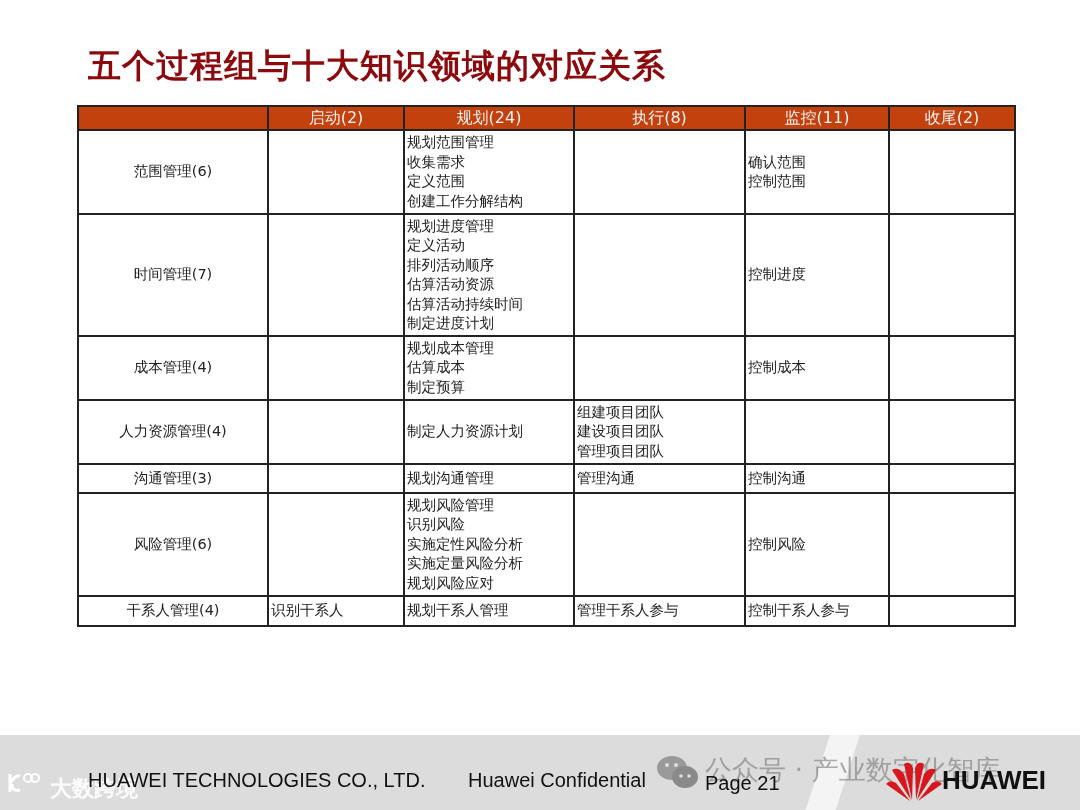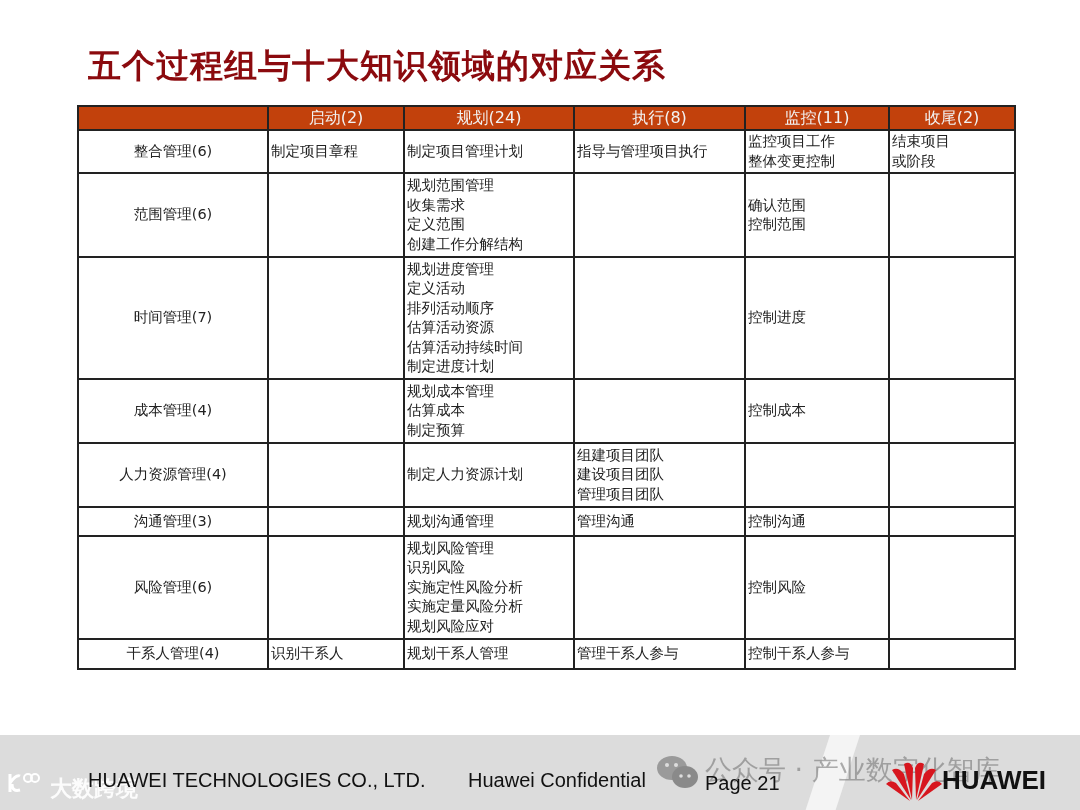--- a/index.html
+++ b/index.html
@@ -64,40 +64,20 @@
     <tr>
       <th></th>
       <th>启动(2)</th>
       <th>规划(24)</th>
       <th>执行(8)</th>
       <th>监控(11)</th>
       <th>收尾(2)</th>
     </tr>
   </thead>
   <tbody id="tbody">
-      <tr style="height: 43px;">
-        <td class="area">整合管理(6)</td>
-        <td>
-          <span class="line">制定项目章程</span>
-        </td>
-        <td>
-          <span class="line">制定项目管理计划</span>
-        </td>
-        <td>
-          <span class="line">指导与管理项目执行</span>
-        </td>
-        <td>
-          <span class="line">监控项目工作</span>
-          <span class="line">整体变更控制</span>
-        </td>
-        <td>
-          <span class="line">结束项目</span>
-          <span class="line">或阶段</span>
-        </td>
-      </tr>
       <tr style="height: 84px;">
         <td class="area">范围管理(6)</td>
         <td></td>
         <td>
           <span class="line">规划范围管理</span>
           <span class="line">收集需求</span>
           <span class="line">定义范围</span>
           <span class="line">创建工作分解结构</span>
         </td>
         <td></td>

